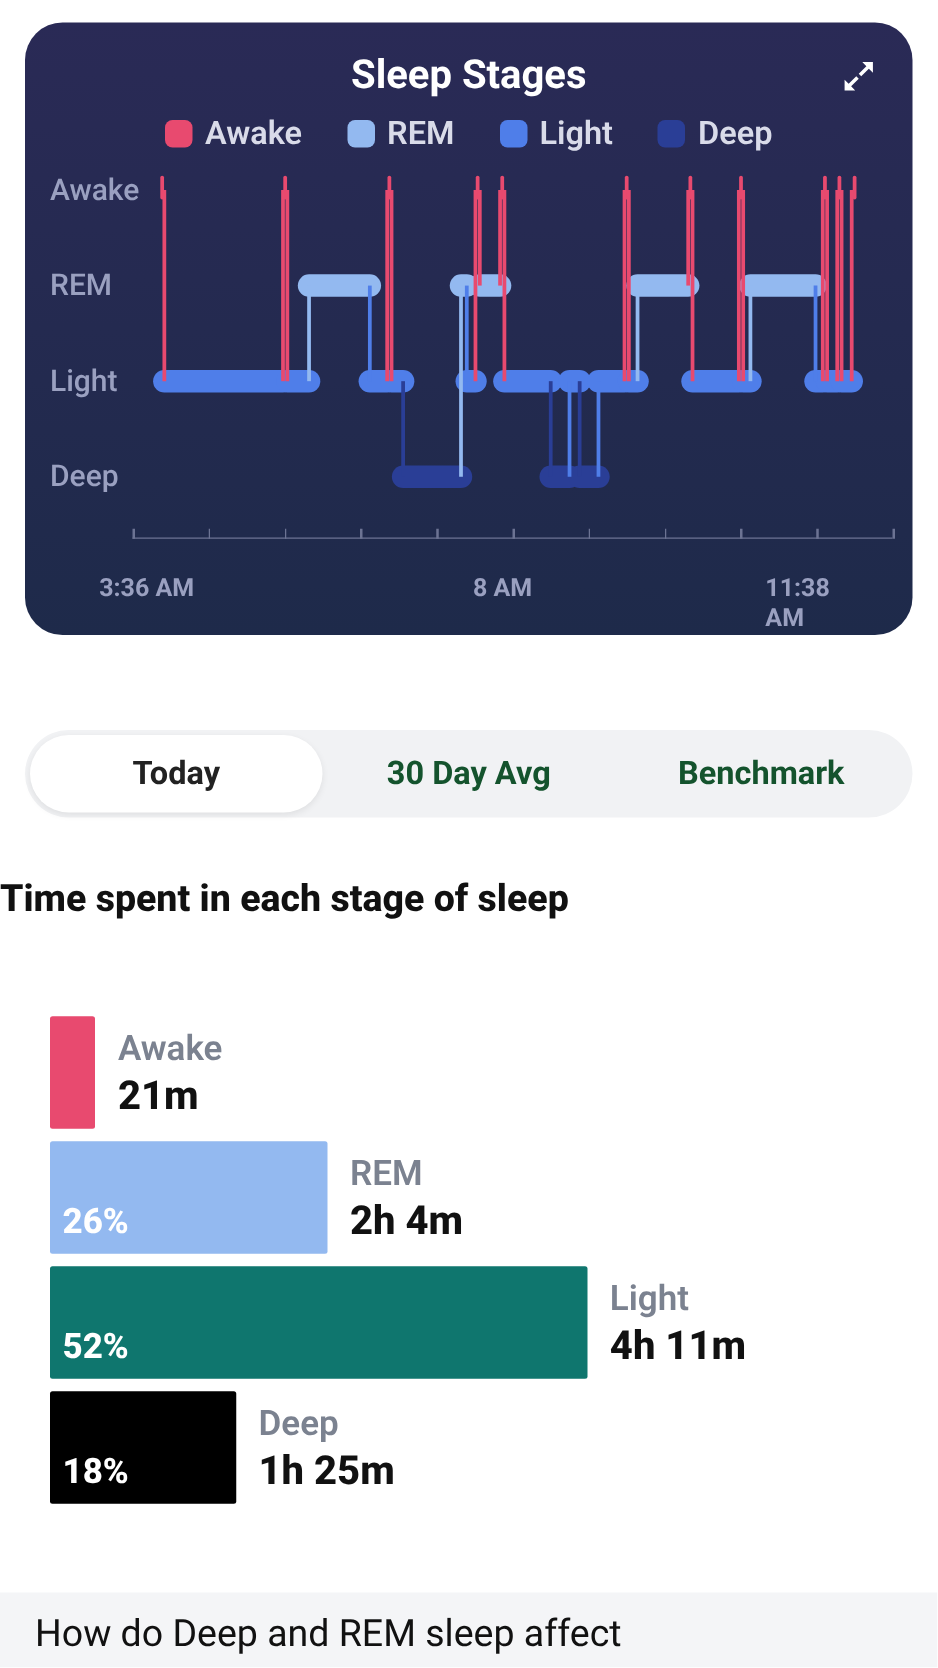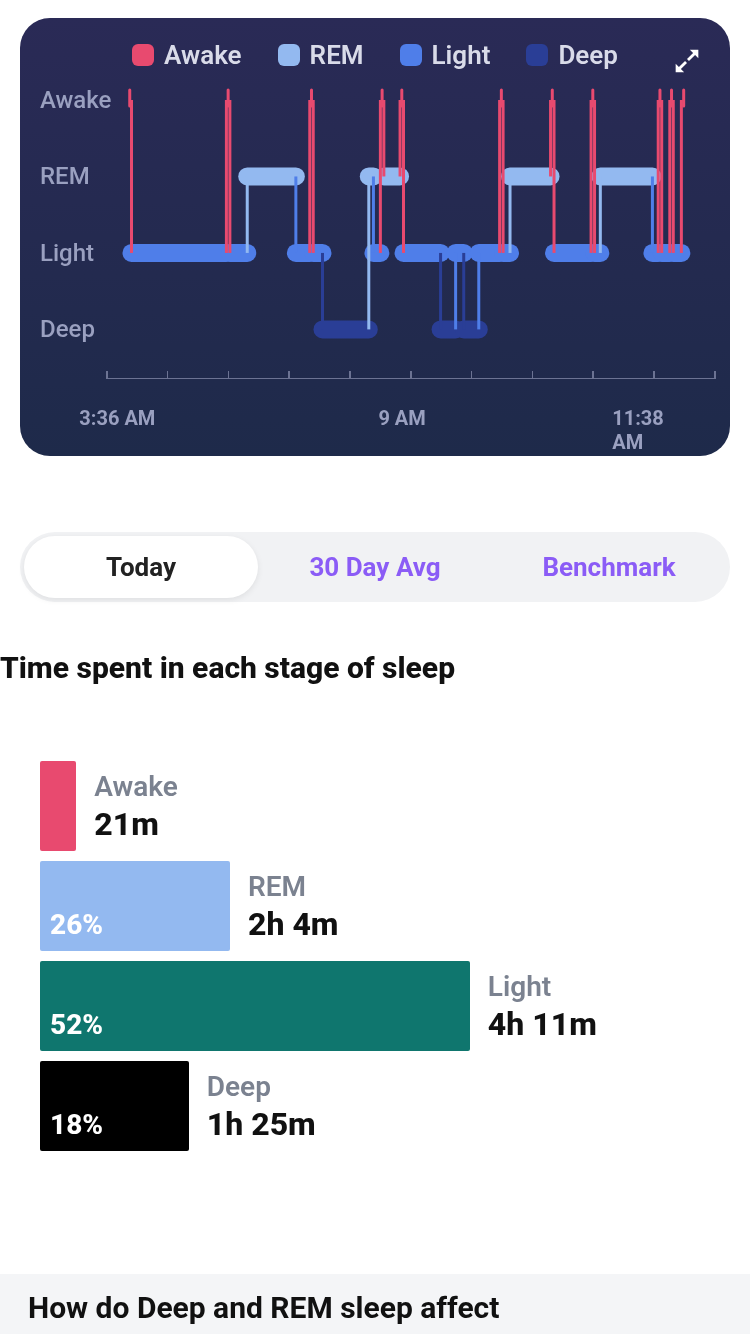--- a/index.html
+++ b/index.html
@@ -100,21 +100,21 @@
   }
   .tab {
     flex: 1;
     height: 62px;
     border-radius: 999px;
     display: flex;
     align-items: center;
     justify-content: center;
     font-size: 26px;
     font-weight: 700;
-    color: #8b5cf6;
+    color: #14532d;
     cursor: pointer;
   }
   .tab.active {
     background: #fff;
     color: #222;
     box-shadow: 0 2px 6px rgba(0,0,0,0.08);
   }
 
   .section-title {
     margin-top: 48px;
@@ -165,28 +165,29 @@
     position: absolute;
     left: 0;
     right: 0;
     bottom: 0;
     height: 60px;
     background: #f4f5f7;
     padding: 16px 28px 0 28px;
   }
   .bottom-title {
     font-size: 30px;
-    font-weight: 700;
+    font-weight: 400;
     color: #111;
   }
 </style>
 </head>
 <body>
 
 <div class="card">
+  <div class="card-title">Sleep Stages</div>
   <div class="expand-icon">
     <svg viewBox="0 0 24 24" width="34" height="34">
         <path d="M4 14v6h6l-2.3-2.3L12 13.4l-1.4-1.4-4.3 4.3L4 14zm16-4V4h-6l2.3 2.3L12 10.6l1.4 1.4 4.3-4.3L20 10z" fill="#fff"></path>
       </svg>
   </div>
 
   <div class="legend">
       <div class="legend-item">
         <span class="swatch" style="background:#e84a6f"></span>
         <span>Awake</span>
@@ -287,21 +288,21 @@
       <div class="xtick" style="left: 40%;"></div>
       <div class="xtick" style="left: 50%;"></div>
       <div class="xtick" style="left: 60%;"></div>
       <div class="xtick" style="left: 70%;"></div>
       <div class="xtick" style="left: 80%;"></div>
       <div class="xtick" style="left: 90%;"></div>
       <div class="xtick" style="left: 100%;"></div>
     </div>
   <div class="xlabels" id="xlabels">
       <div class="xl" style="left: 12%;">3:36 AM</div>
-      <div class="xl" style="left: 54%;">9 AM</div>
+      <div class="xl" style="left: 54%;">8 AM</div>
       <div class="xl" style="left: 90%;">11:38 AM</div>
     </div>
 </div>
 
 <div class="tabs">
     <div class="tab active">Today</div>
     <div class="tab">30 Day Avg</div>
     <div class="tab">Benchmark</div>
   </div>
 
@@ -309,21 +310,21 @@
 
 <div class="stages">
     <div class="stage-row">
     <div class="bar" style="background:#e84a6f;width:36.373333333333335px"></div>
     <div class="stage-text">
       <div class="stage-name">Awake</div>
       <div class="stage-time">21m</div>
     </div>
     </div>
     <div class="stage-row">
-    <div class="bar" style="background:#93b9f0;width:190px">26%</div>
+    <div class="bar" style="background:#93b9f0;width:222px">26%</div>
     <div class="stage-text">
       <div class="stage-name">REM</div>
       <div class="stage-time">2h 4m</div>
     </div>
     </div>
     <div class="stage-row">
     <div class="bar" style="background:#0f766e;width:429.8666666666667px">52%</div>
     <div class="stage-text">
       <div class="stage-name">Light</div>
       <div class="stage-time">4h 11m</div>

